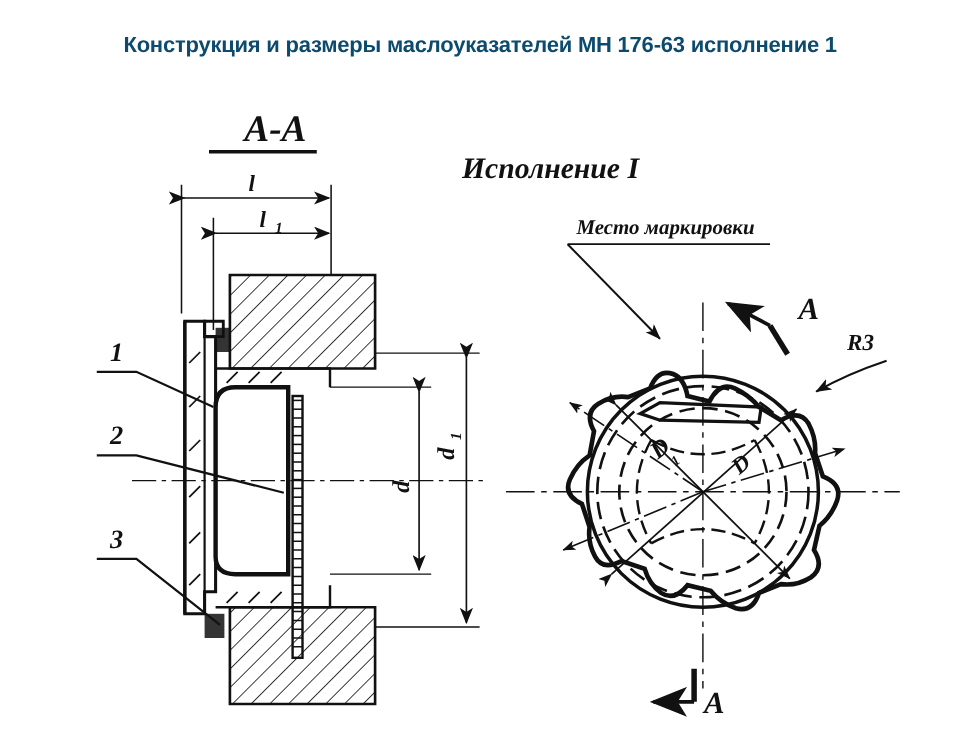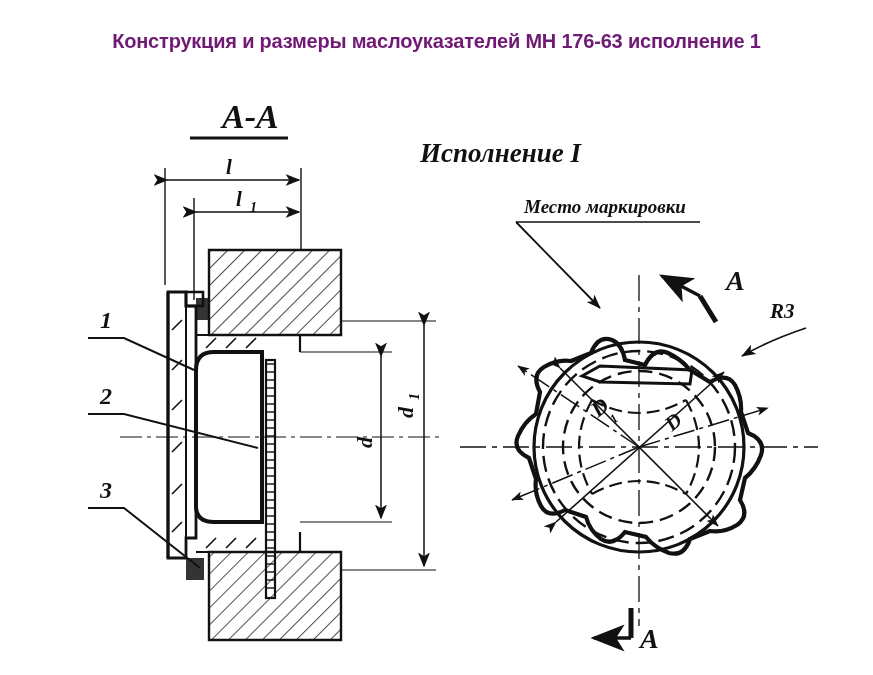--- a/index.html
+++ b/index.html
@@ -9,21 +9,21 @@
     font-family:"Liberation Sans", sans-serif;
     overflow:hidden;
     position:relative;
   }
   #title{
     position:absolute;
     left:0;top:30px;width:873px;
     text-align:center;
     font-size:20px;
     font-weight:bold;
-    color:#701a75;
+    color:#0c4a6e;
     letter-spacing:-0.2px;
     white-space:nowrap;
   }
   #drawing{
     position:absolute;
     left:0;top:70px;
     width:873px;height:605px;
   }
   svg{display:block;}
   .lbl{

